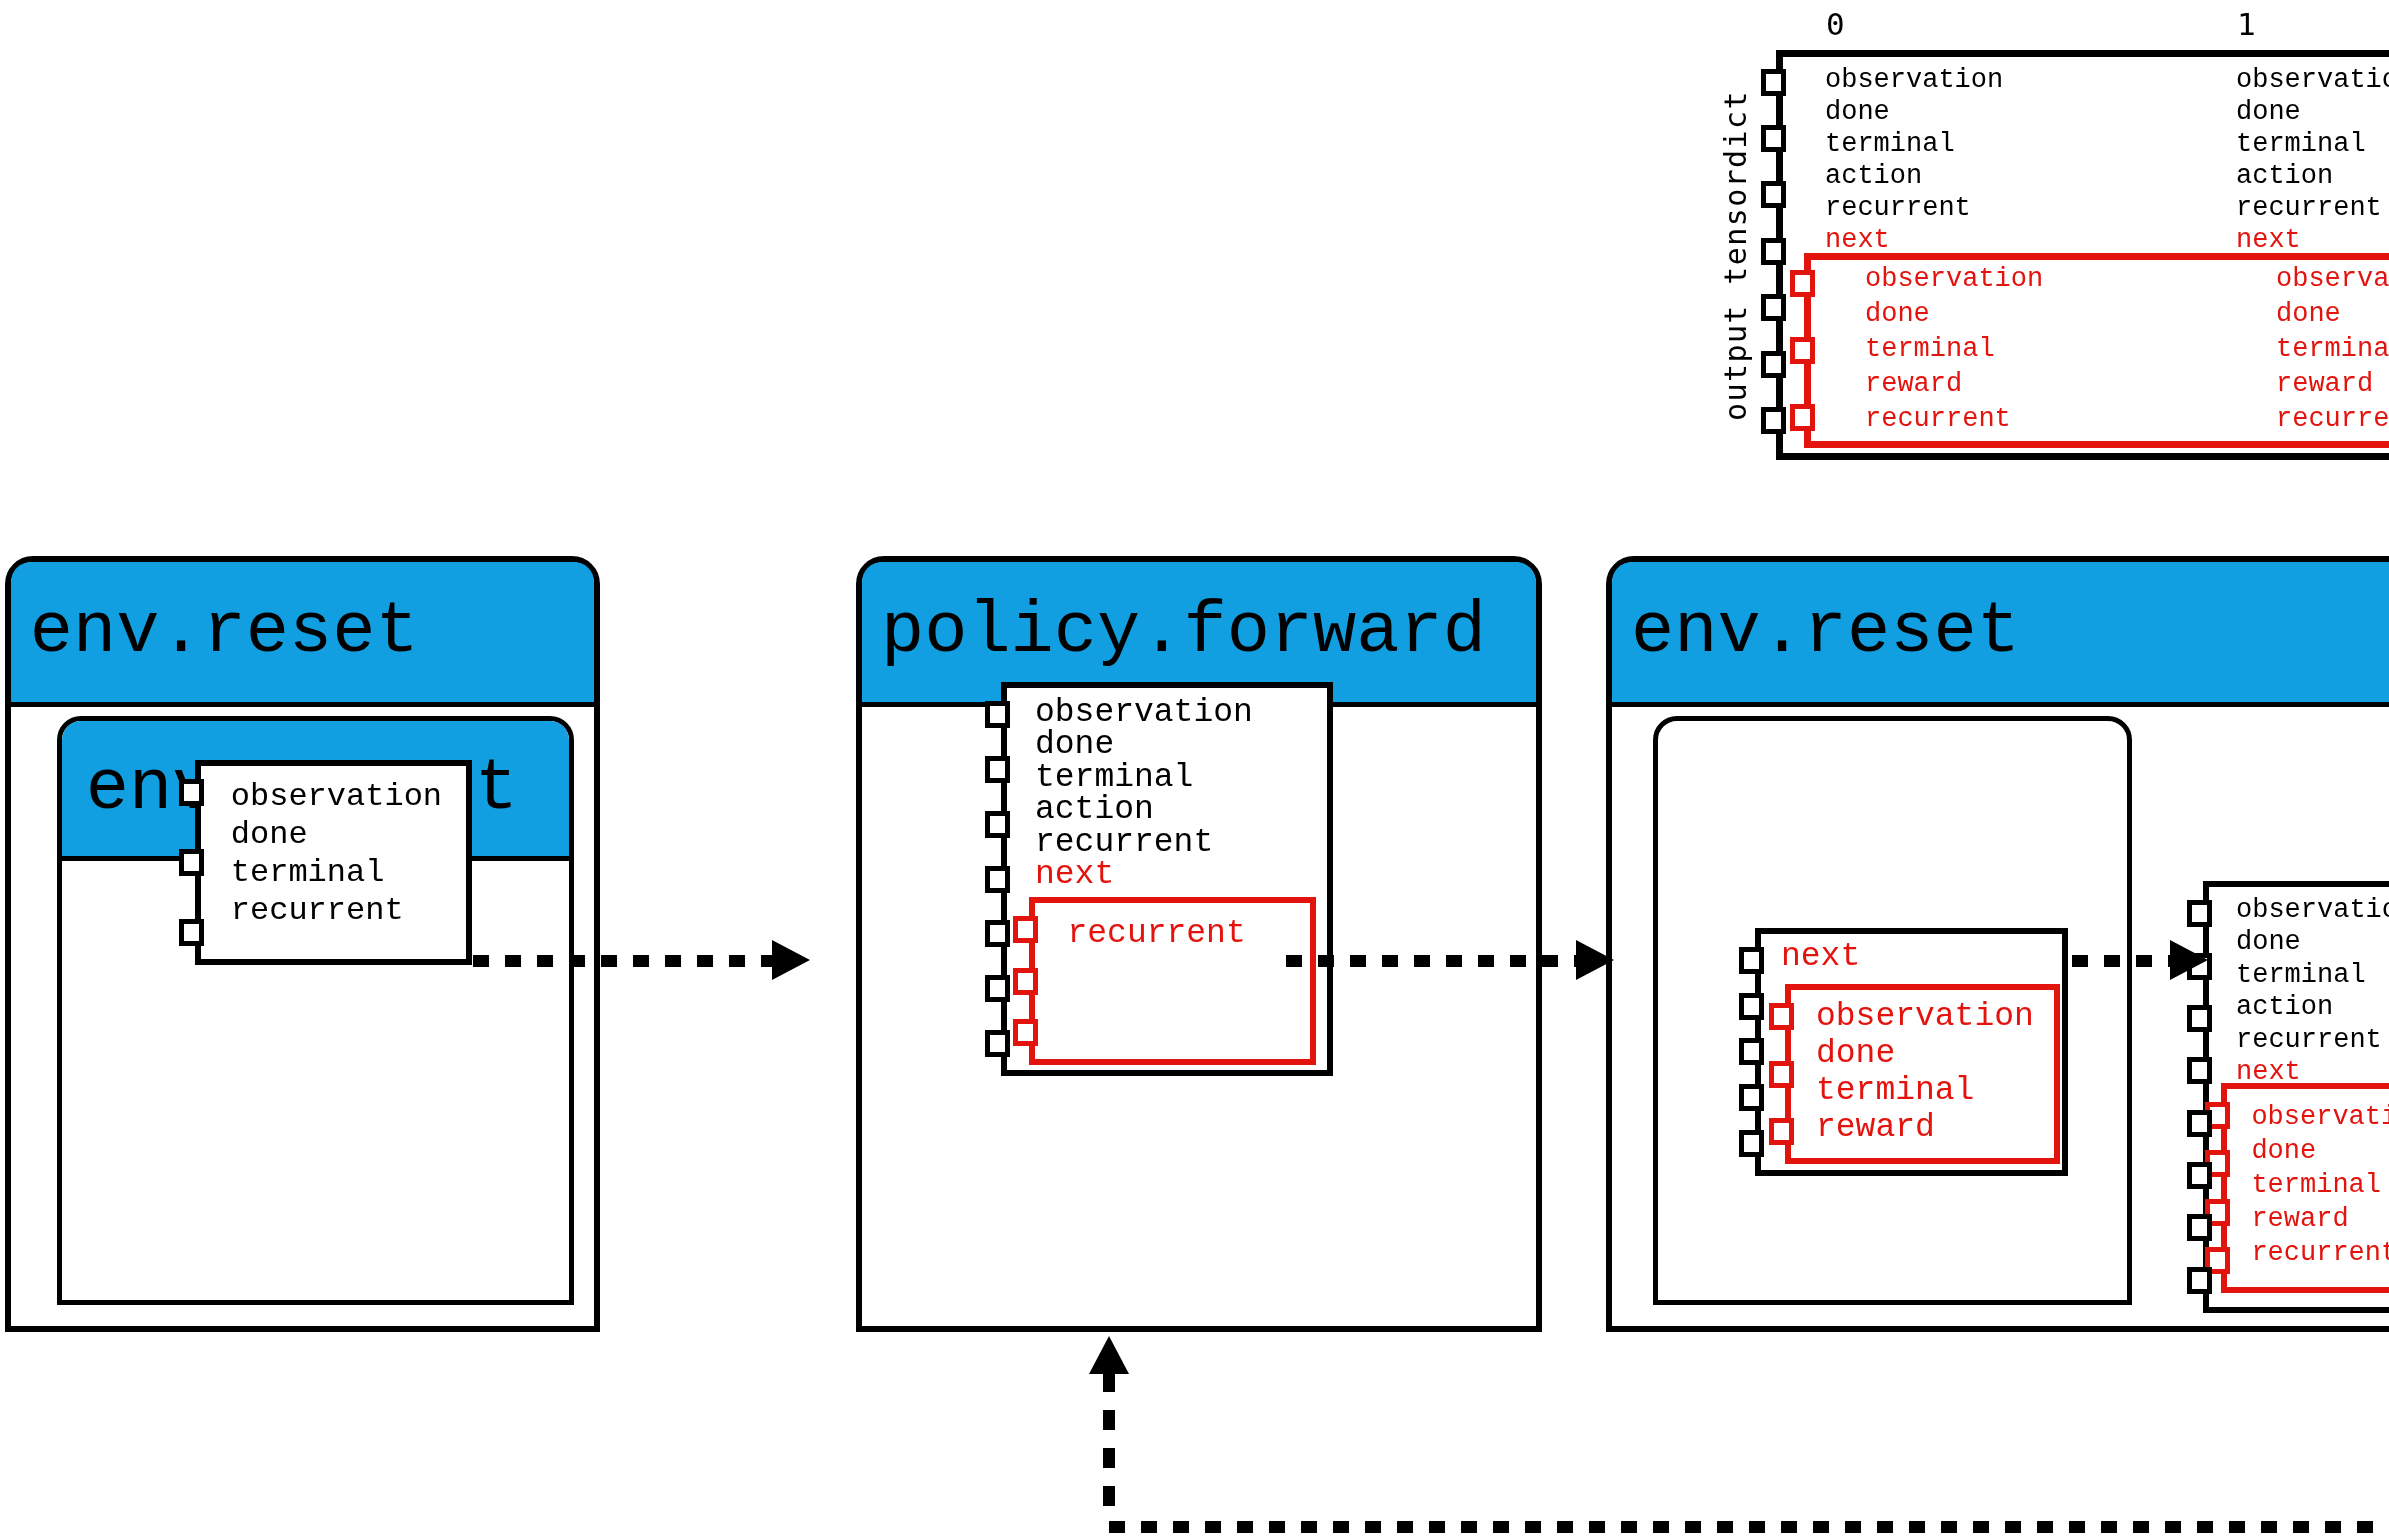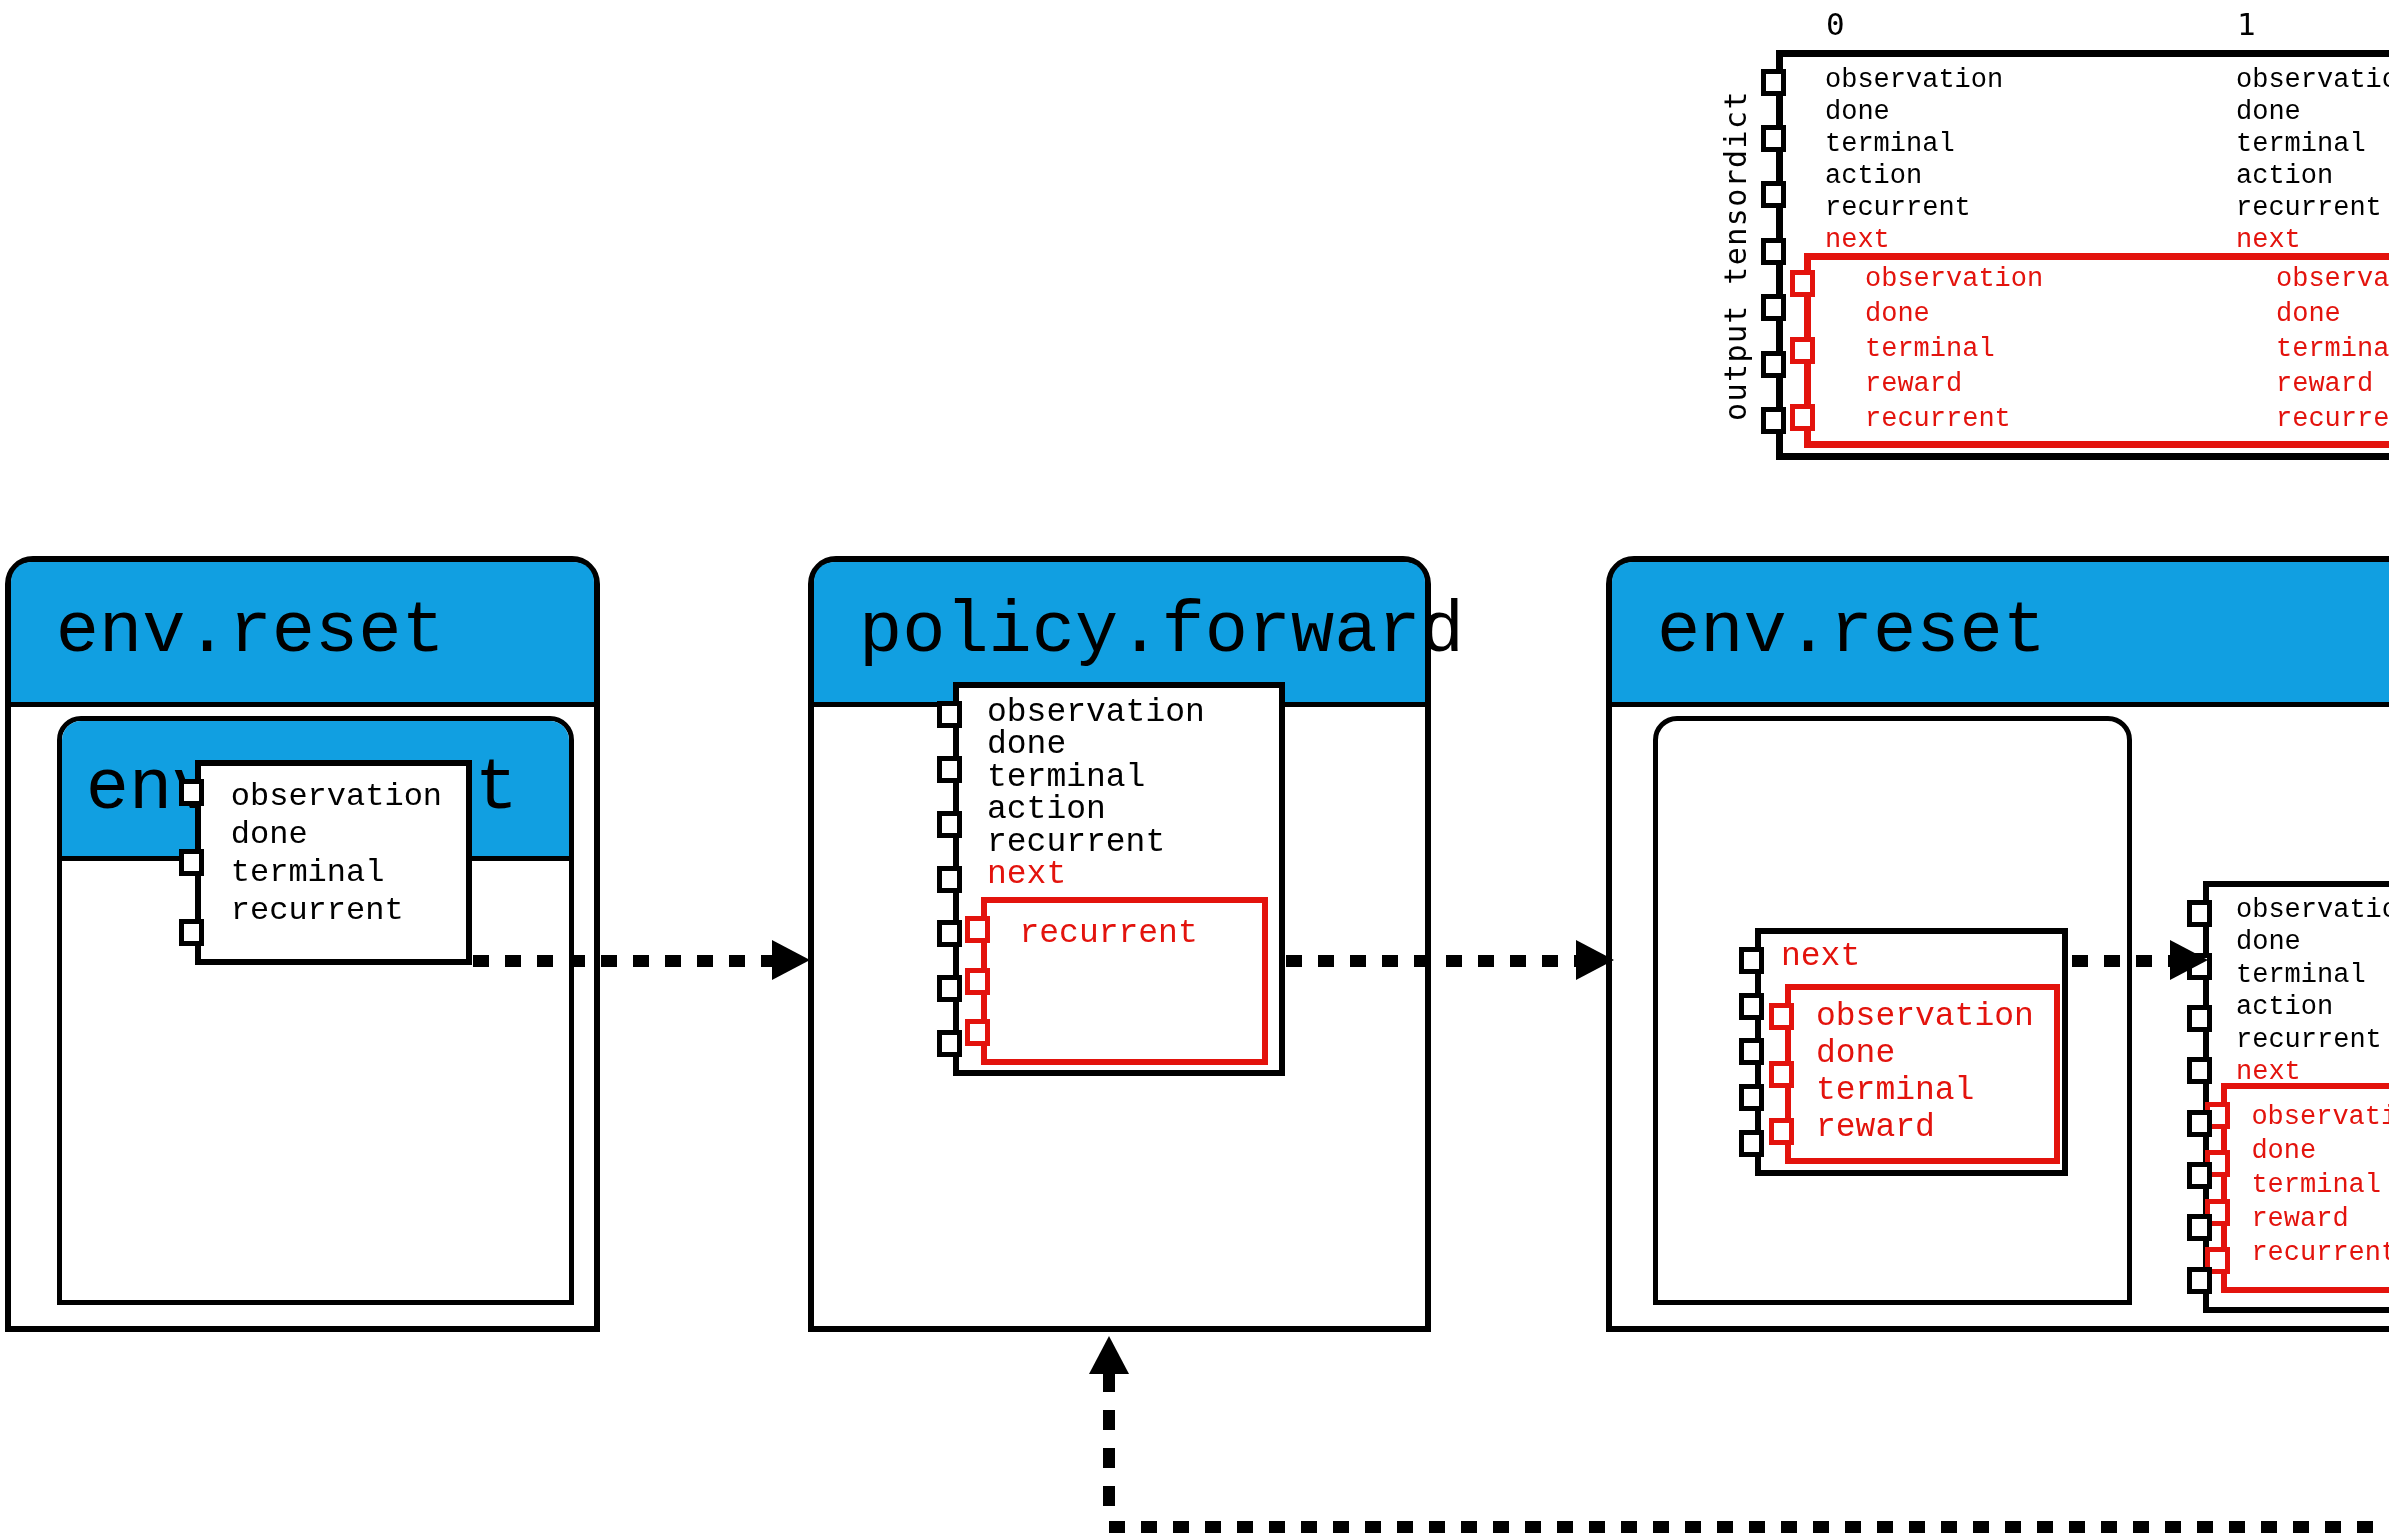--- a/index.html
+++ b/index.html
@@ -33,29 +33,29 @@
   .tt-redcol { position:absolute; top:1.9px; }
   .tt-redcol .key { height:35px; line-height:35px; font-size:27px; }
   #tt .links  { top:11.5px; bottom:19px; }
   #tt-red .links { top:9.6px; bottom:9.6px; left:-21px; }
 
   
   .fbox { position:absolute; top:556px; height:776px; background:#fff;
           border:6.7px solid #000; border-radius:28px 28px 0 0; }
   .fhead { height:145px; background:var(--blue); border-bottom:5.7px solid #000;
            border-radius:20px 20px 0 0; display:flex; align-items:center;
-           padding-left:45px; }
+           padding-left:19px; }
   .ftitle { font-family:"Liberation Mono","DejaVu Sans Mono",monospace; font-size:72px;
             color:#000; white-space:pre; }
   .ibox { position:absolute; background:#fff; border:5.7px solid #000; border-radius:24px 24px 0 0; }
   .ihead { height:140px; background:var(--blue); border-bottom:5.7px solid #000;
            border-radius:19px 19px 0 0; display:flex; align-items:center; padding-left:24px; }
 
   #env-reset      { left:4.8px;   width:595px; }
-  #policy-forward { left:808px; width:623px; }
+  #policy-forward { left:856px; width:686px; }
   #env-step       { left:1606px; width:972px; }
 
   #reset-inner { left:46px; top:154px; width:517px; height:589px; }
   #step-inner  { left:41px; top:154px; width:479px; height:589px; }
 
   
   .td { position:absolute; background:#fff; border:6.7px solid #000; z-index:5; }
   .redbox { position:absolute; background:#fff; border:6.7px solid var(--red); z-index:6; }
 
   #td-reset { left:133px; top:39px; width:277px; height:205px; padding:12px 0 0 30px; }

